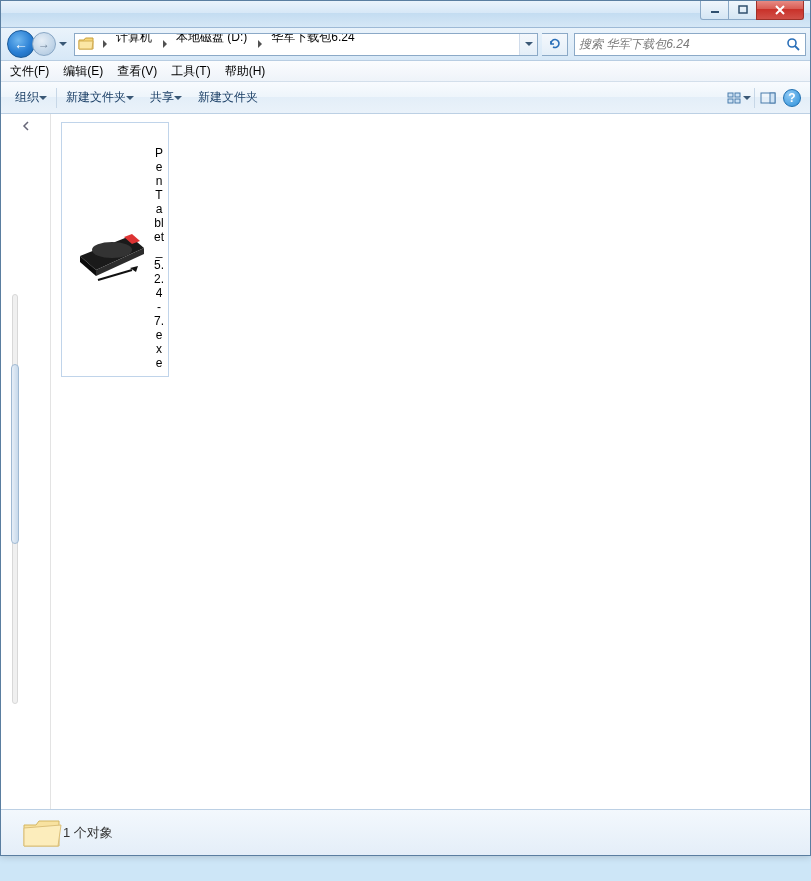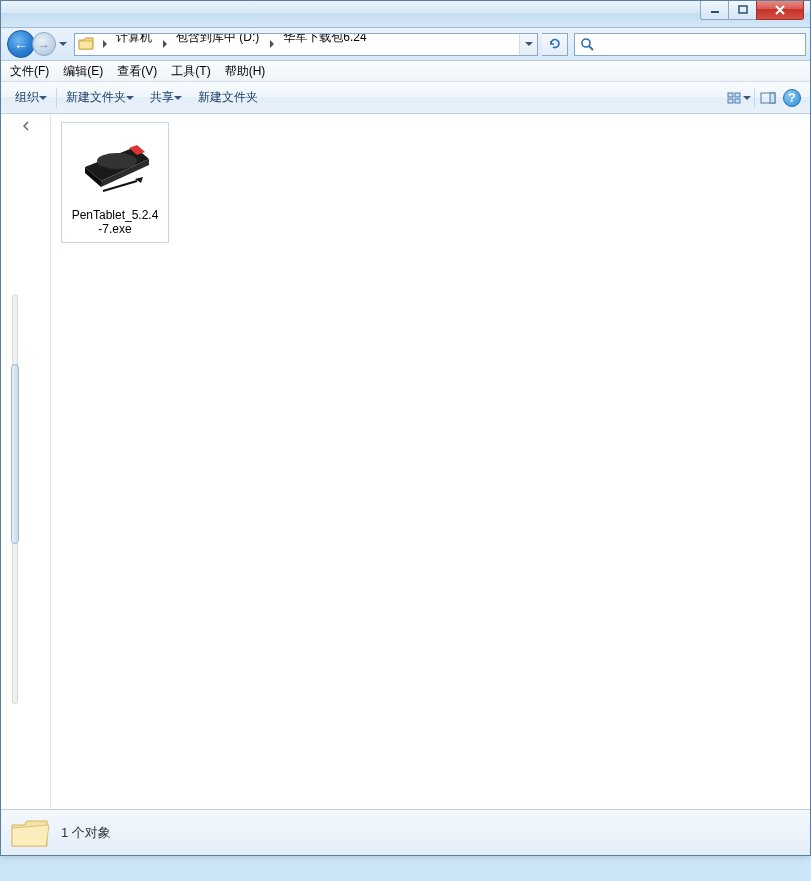--- a/index.html
+++ b/index.html
@@ -47,26 +47,26 @@
   .help-ic { width: 18px; height: 18px; border-radius: 50%; background: radial-gradient(circle at 35% 30%, #8fcaf5, #2b8fd9); color: #fff; font-size: 12px; font-weight: bold; display: flex; justify-content: center; align-items: center; border:1px solid #1f6fb0; }
 
   
   .content { flex: 1; display: flex; background: #fff; min-height: 0; }
   .navpane { width: 50px; border-right: 1px solid #e3e3e3; display: flex; flex-direction: column; align-items: center; padding-top: 6px; position: relative; background:#fff; }
   .navpane .collapse { width:12px; height:12px; display:flex; justify-content:center; align-items:center; }
   .pane-scroll-track { position:absolute; left:11px; top:180px; width:6px; height:410px; background:#f0f0f0; border:1px solid #d8d8d8; border-radius:3px;}
   .pane-scroll-thumb { position:absolute; left:10px; top:250px; width:8px; height:180px; background:linear-gradient(to right,#e6eef7,#c7d9eb); border:1px solid #9fb9d3; border-radius:4px;}
 
   .files { flex: 1; padding: 8px 10px; overflow: auto; }
-  .file-item { width: 108px; border: 1px solid #c0d4ea; background: #fff; display: inline-flex; flex-direction: column; align-items: center; padding: 8px 4px 6px; }
+  .file-item { width: 108px; border: 1px solid #c0d4ea; background: #fff; display: inline-flex; flex-direction: row; align-items: center; padding: 20px 4px 6px; }
   .file-thumb { width: 90px; height: 74px; display: flex; justify-content: center; align-items: center; }
   .file-name { font-size: 12px; color: #000; text-align: center; line-height: 14px; margin-top: 3px; word-break: break-all; }
 
   
-  .statusbar { height: 46px; background: linear-gradient(to bottom, #f3f8fd, #e4eef8); border-top: 1px solid #bcd0e4; display: flex; align-items: center; padding: 0 8px; gap: 10px; }
+  .statusbar { height: 46px; background: linear-gradient(to bottom, #f3f8fd, #e4eef8); border-top: 1px solid #bcd0e4; display: flex; align-items: center; padding: 0 20px; }
   .status-folder { width: 42px; height: 36px; }
   .status-text { font-size: 13px; color: #333; }
 
   .tri-down { width: 0; height: 0; border-left: 4px solid transparent; border-right: 4px solid transparent; border-top: 4px solid #3a5876; }
   .tri-right-sm { width: 0; height: 0; border-top: 4px solid transparent; border-bottom: 4px solid transparent; border-left: 4px solid #505050; }
   .arrow-left-w { color: #fff; font-size: 14px; font-weight: bold; }
   .arrow-right-g { color: #6e8298; font-size: 12px; font-weight: bold; }
 </style>
 </head>
 <body>
@@ -111,37 +111,38 @@
             <path d="M1 4 L15 4 L14 12 L1 12 Z" fill="#fbe6a5" stroke="#d4ae53"></path>
           </svg>
       </span>
       <span class="crumb-sep">
           <span class="tri-right-sm"></span>
         </span>
       <span class="crumb">计算机</span>
       <span class="crumb-sep">
           <span class="tri-right-sm"></span>
         </span>
-      <span class="crumb">包含到库中 (D:)</span>
+      <span class="crumb">本地磁盘 (D:)</span>
       <span class="crumb-sep">
           <span class="tri-right-sm"></span>
         </span>
       <span class="crumb">华军下载包6.24</span>
       <span class="addr-drop">
           <span class="tri-down"></span>
         </span>
     </div>
     <div class="refresh">
       <svg width="14" height="14" viewBox="0 0 14 14">
           <path d="M3 7 A4 4 0 1 1 5 10" fill="none" stroke="#2a6fb8" stroke-width="1.6"></path>
           <path d="M3 4 L3 7 L6 7" fill="none" stroke="#2a6fb8" stroke-width="1.6"></path>
         </svg>
     </div>
 
     <div class="searchbox">
+      <input type="text" placeholder="搜索 华军下载包6.24" style="">
       <span class="search-ic">
         <svg width="14" height="14" viewBox="0 0 14 14">
             <circle cx="6" cy="6" r="4" fill="none" stroke="#2a6fb8" stroke-width="1.6"></circle>
             <line x1="9" y1="9" x2="13" y2="13" stroke="#2a6fb8" stroke-width="1.8"></line>
           </svg>
       </span>
     </div>
   </div>
 
   <div class="menubar">

